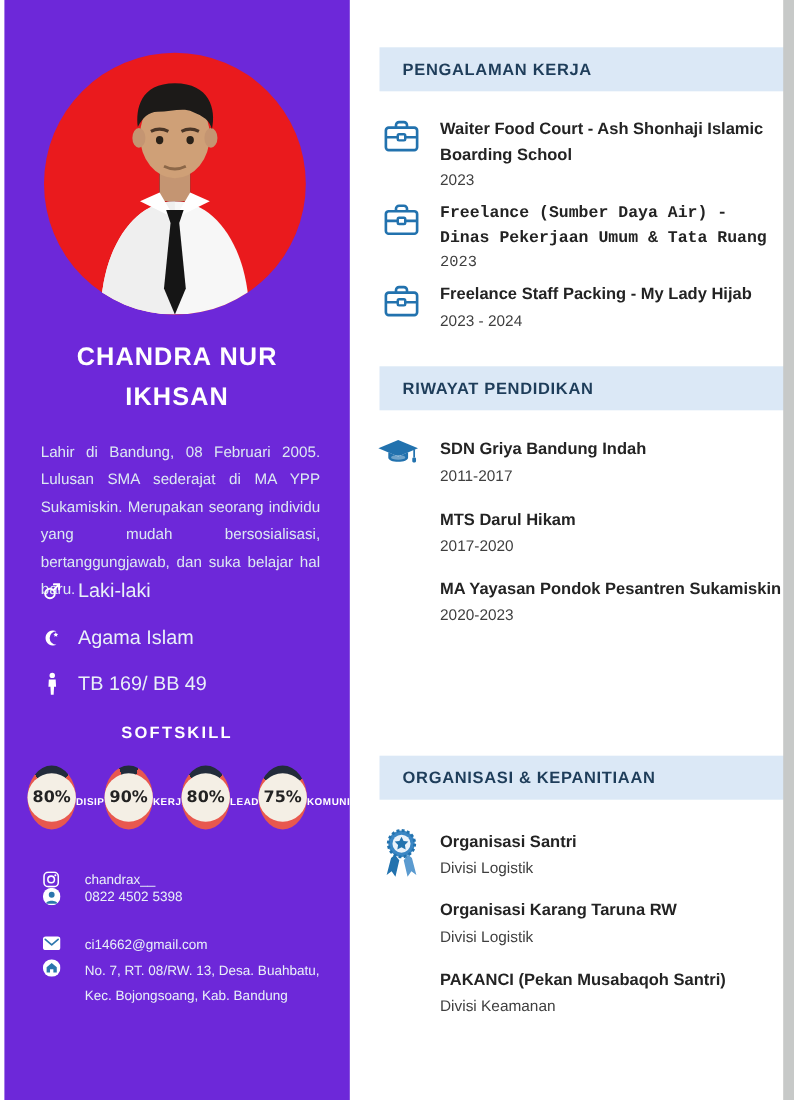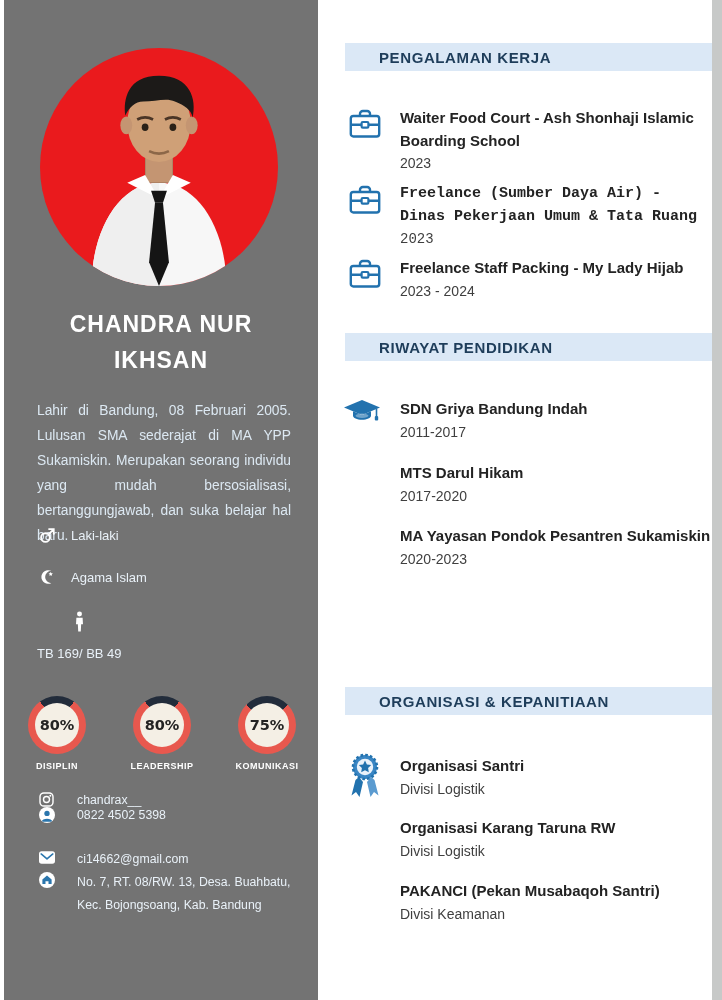--- a/index.html
+++ b/index.html
@@ -1,45 +1,45 @@
 <!DOCTYPE html>
 <html><head>
 <meta charset="utf-8">
 <style>
   * { margin:0; padding:0; box-sizing:border-box; }
   html,body { background:#ffffff; }
   body { font-family:"Liberation Sans","DejaVu Sans",sans-serif; }
   .page { position:relative; width:722px; height:1000px; margin:0 auto; background:#ffffff; overflow:hidden; }
 
   
-  .sidebar { position:absolute; left:4px; top:0; width:314px; height:1000px; background:#737373; }
+  .sidebar { position:absolute; left:4px; top:0; width:314px; height:1000px; background:#6d28d9; }
   .photo-circle { position:absolute; left:36px; top:48px; width:238px; height:238px; border-radius:50%; background:#ea1a1d; overflow:hidden; }
   .photo-circle svg { position:absolute; left:0; bottom:0; }
   .name { position:absolute; left:0; top:306px; width:100%; text-align:center; color:#ffffff;
           font-size:23px; line-height:36px; font-weight:bold; letter-spacing:1px; }
   .bio { position:absolute; left:33px; top:380px; width:254px; color:#dce8f2; font-size:13.8px;
          line-height:25px; text-align:justify;margin-top:18px; }
-  .detail-row { position:absolute; left:33px; display:flex; align-items:center; gap:14px; color:#e9f1f8; font-size:13px; }
+  .detail-row { position:absolute; left:33px; display:flex; align-items:center; gap:14px; color:#e9f1f8; font-size:18px; }
   .detail-row .d-icon { width:20px; display:flex; justify-content:center; }
   .softskill-title { position:absolute; left:0; top:658px; width:100%; text-align:center; color:#ffffff;
                      font-weight:bold; font-size:15px; letter-spacing:2px; }
   .badges { position:absolute; left:21px; top:696px; width:274px; display:flex; justify-content:space-between; }
-  .badge { width:64px; display:flex; flex-direction:column; align-items:center; }
+  .badge { width:64px; display:flex; flex-direction:row; align-items:center; }
   .ring { width:58px; height:58px; border-radius:50%; display:flex; align-items:center; justify-content:center; }
   .ring-inner { width:44px; height:44px; border-radius:50%; background:#f4efe5; display:flex; align-items:center; justify-content:center;
                 font-weight:bold; font-size:14.5px; color:#232323; font-family:"DejaVu Sans","Liberation Sans",sans-serif; }
   .badge-label { margin-top:7px; color:#ffffff; font-weight:bold; font-size:9px; letter-spacing:0.5px; white-space:nowrap; }
   .contact-row { position:absolute; left:34px; display:flex; gap:22px; color:#e9f1f8; font-size:12.3px; }
   .contact-row .c-icon { width:17px; display:flex; justify-content:center; padding-top:1px; flex:none; }
   .contact-row .c-text div { line-height:22.5px; }
   .contact-row .c-text { line-height:15px; padding-top:2px; }
   .contact-row.multi .c-text { padding-top:0; }
 
   
-  .banner { position:absolute; left:345px; width:371px; height:28px; background:#dbe8f6; display:flex; align-items:center; padding-left:34px; }
+  .banner { position:absolute; left:345px; width:371px; height:40px; background:#dbe8f6; display:flex; align-items:center; padding-left:21px; }
   .banner span { color:#1e3d5a; font-weight:bold; font-size:15px; letter-spacing:0.6px; }
   .entry { position:absolute; left:400px; width:315px; }
   .entry .e-title { color:#232323; font-weight:bold; font-size:15px; line-height:22.5px; }
   .entry .e-period { color:#3f3f3f; font-size:14px; margin-top:3px; }
   .entry-icon { position:absolute; }
 
   .right-strip { position:absolute; left:712px; top:0; width:10px; height:1000px; background:#c7c9c8; }
 </style>
 </head>
 <body>
@@ -95,37 +95,44 @@
     </div>
     <div class="detail-row" style="top:569px;">
       <span class="d-icon">
         <svg width="16" height="16" viewBox="0 0 18 18">
             <path d="M13.8 2.1 A7.7 7.7 0 1 0 13.8 15.9 A6.6 6.6 0 1 1 13.8 2.1 Z" fill="#ffffff"></path>
             <path d="M13.2 3.2 l0.75 1.5 1.65 0.22 -1.2 1.15 0.3 1.63 -1.5 -0.8 -1.5 0.8 0.3 -1.63 -1.2 -1.15 1.65 -0.22 Z" fill="#ffffff"></path>
           </svg>
       </span>
       <span>Agama Islam</span>
     </div>
-    <div class="detail-row" style="top:611px;flex-direction:column;">
+    <div class="detail-row" style="top:611px;">
       <span class="d-icon">
         <svg width="11" height="21" viewBox="0 0 12 22">
             <circle cx="6" cy="2.8" r="2.7" fill="#ffffff"></circle>
             <path d="M2.6 7 h6.8 l0.4 7 h-2 l-0.4 8 h-2.8 l-0.4 -8 h-2 Z" fill="#ffffff"></path>
           </svg>
       </span>
       <span>TB 169/ BB 49</span>
     </div>
 
+    <div class="softskill-title">SOFTSKILL</div>
 
     <div class="badges">
       <div class="badge">
         <div class="ring" style="background: conic-gradient(from -36deg, rgb(34, 44, 59) 72deg, rgb(232, 88, 78) 72deg);">
           <div class="ring-inner" style="background: rgb(244, 239, 229);">80%</div>
         </div>
         <div class="badge-label">DISIPLIN</div>
+      </div>
+      <div class="badge">
+        <div class="ring" style="background: conic-gradient(from -18deg, rgb(34, 44, 59) 36deg, rgb(232, 88, 78) 36deg);">
+          <div class="ring-inner" style="background: rgb(244, 239, 229);">90%</div>
+        </div>
+        <div class="badge-label">KERJASAMA</div>
       </div>
       <div class="badge">
         <div class="ring" style="background: conic-gradient(from -36deg, rgb(34, 44, 59) 72deg, rgb(232, 88, 78) 72deg);">
           <div class="ring-inner" style="background: rgb(244, 239, 229);">80%</div>
         </div>
         <div class="badge-label">LEADERSHIP</div>
       </div>
       <div class="badge">
         <div class="ring" style="background: conic-gradient(from -45deg, rgb(34, 44, 59) 90deg, rgb(232, 88, 78) 90deg);">
           <div class="ring-inner" style="background: rgb(244, 239, 229);">75%</div>

